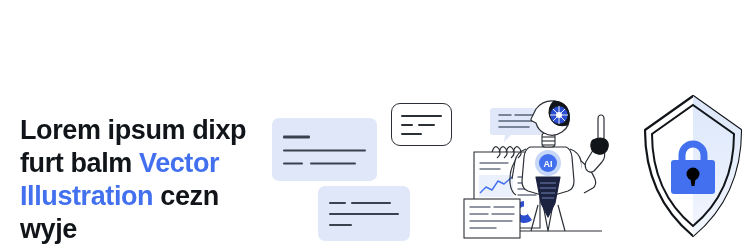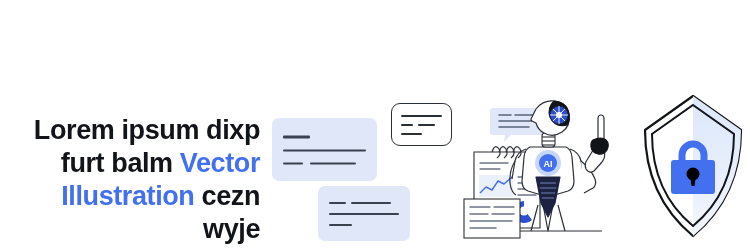--- a/index.html
+++ b/index.html
@@ -9,21 +9,20 @@
   }
   body {
     font-family: "Liberation Sans", sans-serif;
   }
   #banner {
     position: relative;
     width: 750px;
     height: 250px;
     background: #ffffff;
     overflow: hidden;
-    text-align: right;
   }
 
   
   #headline {
     position: absolute;
     left: 20px;
     top: 96px;
     width: 240px;
     font-size: 27px;
     font-weight: bold;

